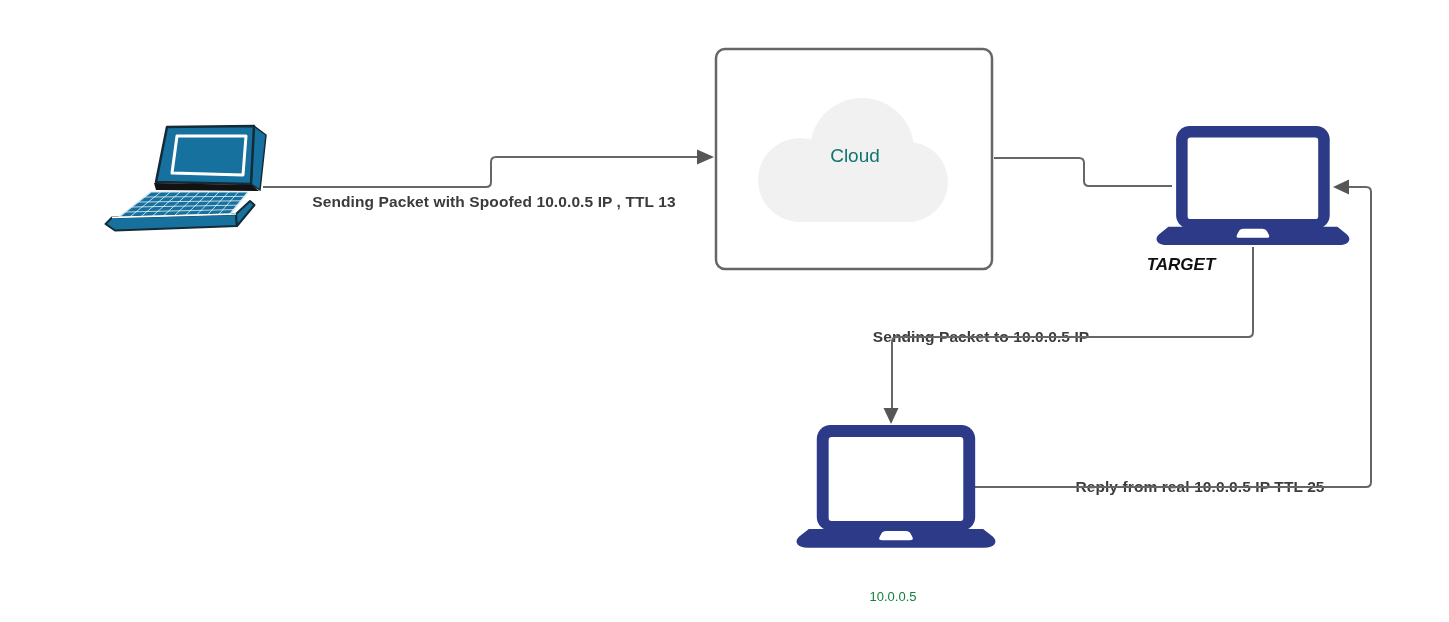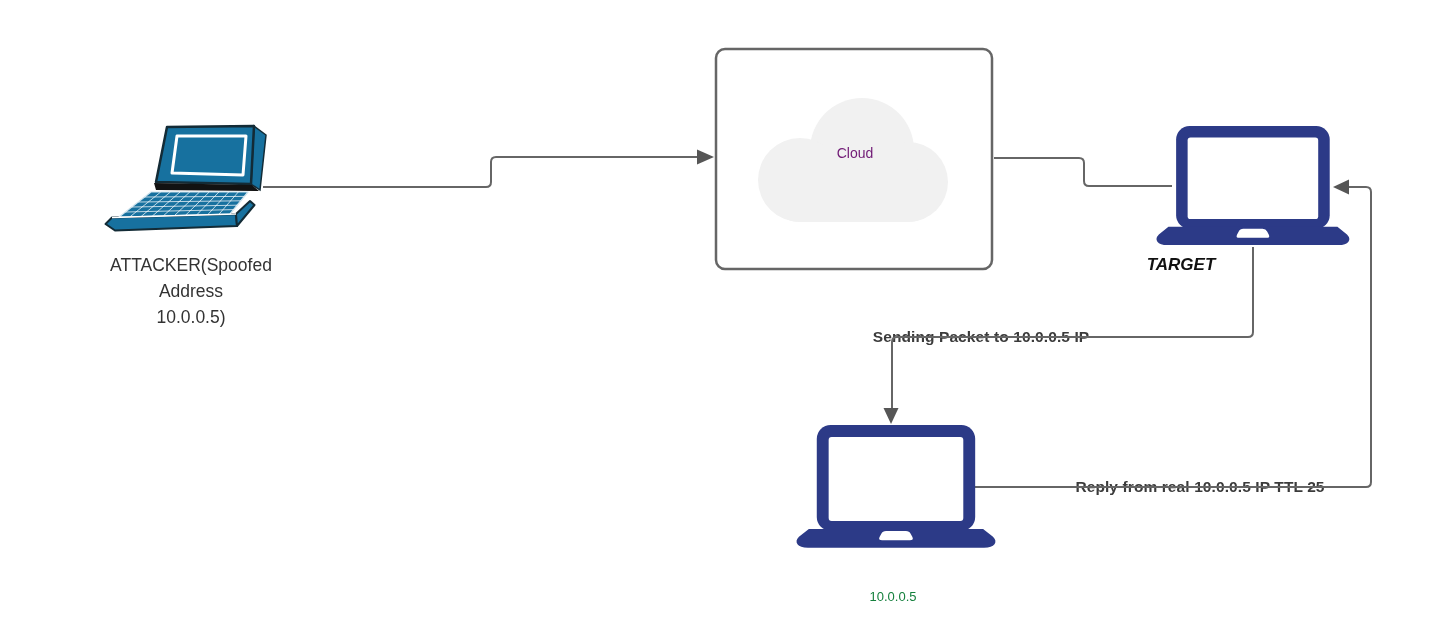--- a/index.html
+++ b/index.html
@@ -11,37 +11,33 @@
     overflow: hidden;
     font-family: "Liberation Sans", sans-serif;
   }
   #scene { position: absolute; left: 0; top: 0; z-index: 2; }
   .lbl { position: absolute; text-align: center; }
   .lbl.under { z-index: 1; }
   .lbl.over  { z-index: 3; }
   .lbl.bold  { font-weight: 700; font-size: 15.5px; color: #3b3b3b; letter-spacing: 0.1px; }
 
   #attacker-label { left: 66px;  top: 252px; width: 250px; font-size: 17.5px; color: #333333; line-height: 26px; }
-  #cloud-label    { left: 800px; top: 145px; width: 110px; font-size: 14px;   color: #701a75; }
+  #cloud-label    { left: 800px; top: 145px; width: 110px; font-size: 19px;   color: #0f766e; }
   #spoofed-label  { left: 288px; top: 193px; width: 412px; }
   #sendto-label   { left: 831px; top: 328px; width: 300px; }
   #reply-label    { left: 1050px; top: 478px; width: 300px; }
   #target-label   { left: 1106px; top: 255px; width: 150px; font-weight: 700; font-style: italic; font-size: 17px; color: #111111; }
   #realip-label   { left: 818px; top: 557px; width: 150px; font-size: 13px; color: #15803d; margin-top: 32px; }
 </style>
 </head>
 <body>
 
 <div id="canvas">
 
-  <div id="attacker-label" class="lbl under">
-    <span style="display:block">ATTACKER(Spoofed</span>
-    <span style="display:block">Address</span>
-    <span style="display:block">10.0.0.5)</span>
-  </div>
+  <div id="spoofed-label" class="lbl under bold">Sending Packet with Spoofed 10.0.0.5 IP , TTL 13</div>
   <div id="sendto-label" class="lbl under bold">Sending Packet to 10.0.0.5 IP</div>
   <div id="reply-label" class="lbl under bold">Reply from real 10.0.0.5 IP TTL 25</div>
   <div id="target-label" class="lbl under">TARGET</div>
   <div id="realip-label" class="lbl under">10.0.0.5</div>
 
   <svg id="scene" width="1449" height="622" viewBox="0 0 1449 622">
     <defs>
       <symbol id="laptop-front" viewBox="0 0 204 124" overflow="visible">
         <rect x="22" y="0" width="160" height="107" rx="14" fill="#2C3A87"></rect>
         <rect x="34" y="12" width="136" height="85" rx="3" fill="#ffffff"></rect>

